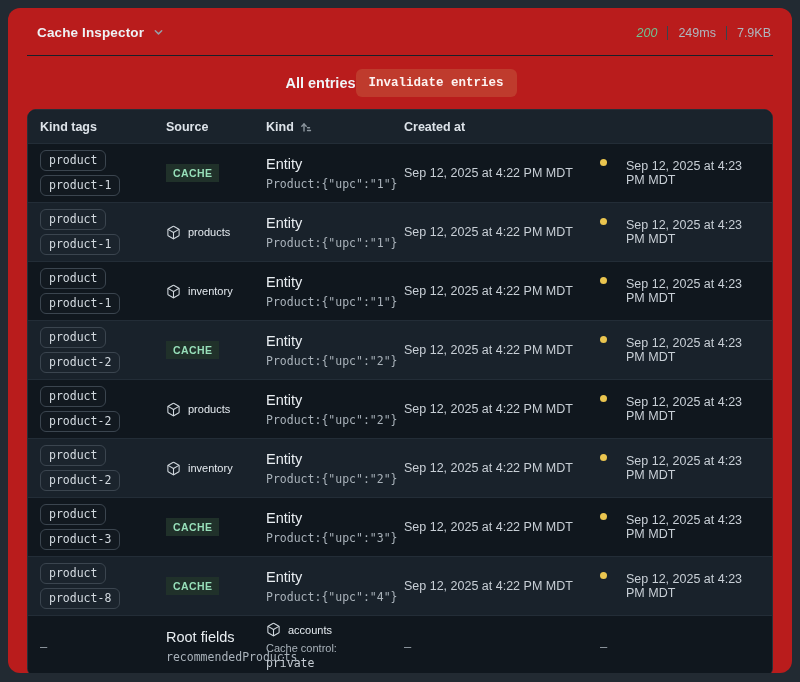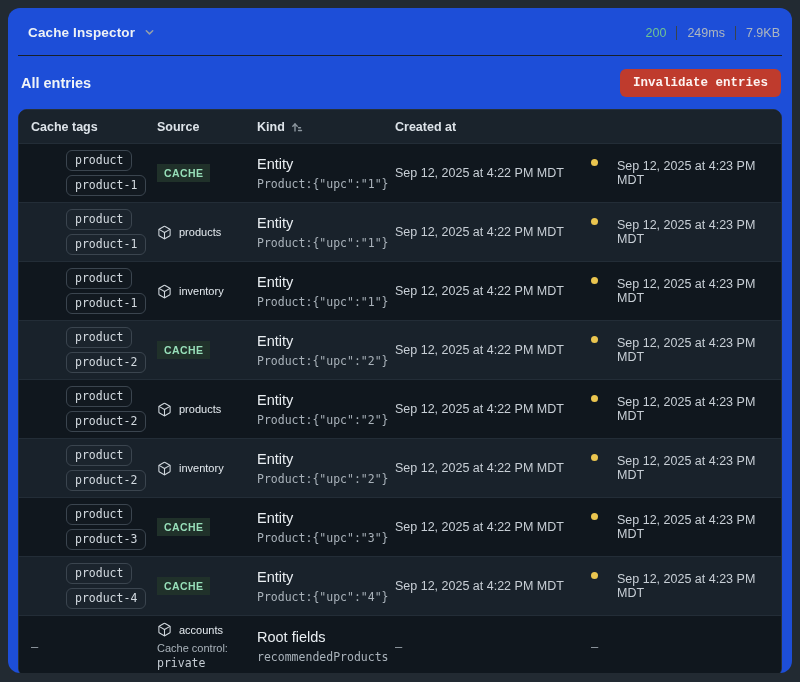--- a/index.html
+++ b/index.html
@@ -5,41 +5,41 @@
   * { margin:0; padding:0; box-sizing:border-box; }
   html,body { width:800px; height:682px; overflow:hidden; }
   body {
     background:#222a32;
     font-family:"Liberation Sans", sans-serif;
     color:#dbe2e8;
     -webkit-font-smoothing:antialiased;
   }
   .panel {
     position:absolute; left:8px; right:8px; top:8px; bottom:9px;
-    background:#1d4ed8;
+    background:#b91c1c;
     border-radius:12px;
-    padding:0 10px;
+    padding:0 19px;
     overflow:hidden;
   }
   
   .topbar {
     display:flex; align-items:center; justify-content:space-between;
     padding:17px 2px 15px 10px;
     border-bottom:1px solid #18212a;
   }
   .title-group { display:flex; align-items:center; gap:9px; cursor:pointer; }
   .app-title { font-size:13.5px; font-weight:700; color:#eef2f5; letter-spacing:.01em; }
   .chevron { width:11px; height:11px; color:#96a0a9; display:inline-block; }
   .stats { display:flex; align-items:center; gap:10px; font-size:12.5px; }
-  .stat-code { color:#6fc392; }
+  .stat-code { color:#6fc392;font-style:italic; }
   .stat { color:#aeb7bf; }
   .stat-sep { width:1px; height:14px; background:#39434d; }
   
   .section-row {
-    display:flex; align-items:center; justify-content:space-between;
+    display:flex; align-items:center; justify-content:center;
     padding:13px 1px 12px 3px;
   }
   .section-title { font-size:14.5px; font-weight:700; color:#f0f4f7; }
   .danger-btn {
     background:#bf3b2d; color:#fdf4f2;
     border:none; border-radius:6px;
     font-family:Liberation Mono, monospace;
     font-size:12.5px; font-weight:700;
     padding:7px 13px; cursor:pointer;
   }
@@ -66,21 +66,20 @@
   .tr { border-top:1px solid #232d37; background:#10171e; min-height:51px; padding-top:6px; padding-bottom:6px; }
   .tr.alt { background:#19222b; }
   .cell { font-size:12.5px; color:#c8cfd6; }
   .tags-cell { display:flex; flex-direction:column; align-items:flex-start; gap:4px; }
   .tag {
     font-family:"DejaVu Sans Mono", monospace;
     font-size:11.5px; color:#d3dae0;
     border:1px solid #3b454f; border-radius:6px;
     padding:2px 8px 3px; background:rgba(255,255,255,0.01);
     white-space:nowrap;
-    margin-left:35px;
   }
   .badge {
     display:inline-block;
     background:#20312a; color:#97dfb9;
     font-size:10.5px; font-weight:700; letter-spacing:.04em;
     padding:3px 7px; border-radius:0;
   }
   .service-line { display:flex; align-items:center; gap:7px; color:#e4eaef; font-size:11px; }
   .cube-icon { width:15px; height:15px; color:#cfd6dc; flex:none; }
   .source-note-label { font-size:11px; color:#aab3bb; margin-top:5px; }
@@ -114,21 +113,21 @@
   </div>
 
   <div class="section-row">
     <span class="section-title">All entries</span>
     <button class="danger-btn">Invalidate entries</button>
   </div>
 
   <div class="table">
     <div class="thead">
       <div class="th">
-          <span>Cache tags</span>
+          <span>Kind tags</span>
         </div>
       <div class="th">
           <span>Source</span>
         </div>
       <div class="th">
         <span>Kind</span>
         <svg class="sort-icon" viewBox="0 0 12 12" fill="none" stroke="currentColor" stroke-width="1.4" stroke-linecap="round">
             <line x1="4" y1="10" x2="4" y2="3"></line>
             <polyline points="1.8,5.2 4,3 6.2,5.2"></polyline>
             <line x1="7.5" y1="9.5" x2="10.5" y2="9.5"></line>
@@ -321,21 +320,21 @@
       <span class="date-text">Sep 12, 2025 at 4:22 PM MDT</span>
     </div>
     <div class="cell expires-cell">
       <span class="dot"></span>
       <span class="date-text">Sep 12, 2025 at 4:23 PM MDT</span>
     </div>
   </div>
         <div class="tr alt">
     <div class="cell tags-cell">
             <span class="tag">product</span>
-            <span class="tag">product-4</span>
+            <span class="tag">product-8</span>
           </div>
     <div class="cell">
       <span class="badge">CACHE</span>
       
       
       
     </div>
     <div class="cell">
       <div class="kind-title">Entity</div>
       <div class="kind-detail">Product:{"upc":"4"}</div>
@@ -345,37 +344,37 @@
     </div>
     <div class="cell expires-cell">
       <span class="dot"></span>
       <span class="date-text">Sep 12, 2025 at 4:23 PM MDT</span>
     </div>
   </div>
         <div class="tr">
     <div class="cell tags-cell">
             <span class="empty-dash">–</span>
           </div>
+    <div class="cell">
+      <div class="kind-title">Root fields</div>
+      <div class="kind-detail">recommendedProducts</div>
+    </div>
     <div class="cell">
 
       <span class="service-line">
         <svg class="cube-icon" viewBox="0 0 24 24" fill="none" stroke="currentColor" stroke-width="1.7" stroke-linecap="round" stroke-linejoin="round">
                 <path d="M21 16V8a2 2 0 0 0-1-1.73l-7-4a2 2 0 0 0-2 0l-7 4A2 2 0 0 0 3 8v8a2 2 0 0 0 1 1.73l7 4a2 2 0 0 0 2 0l7-4A2 2 0 0 0 21 16z"></path>
                 <polyline points="3.27 6.96 12 12.01 20.73 6.96"></polyline>
                 <line x1="12" y1="22.08" x2="12" y2="12"></line>
               </svg>
         <span>accounts</span>
       </span>
       <div class="source-note-label">Cache control:</div>
       <div class="source-note-value">private</div>
     </div>
-    <div class="cell">
-      <div class="kind-title">Root fields</div>
-      <div class="kind-detail">recommendedProducts</div>
-    </div>
     <div class="cell"><span class="empty-dash">–</span></div>
     <div class="cell expires-cell">
             <span class="empty-dash">–</span>
           </div>
   </div>
       </div>
   </div>
 
 </div>
 

